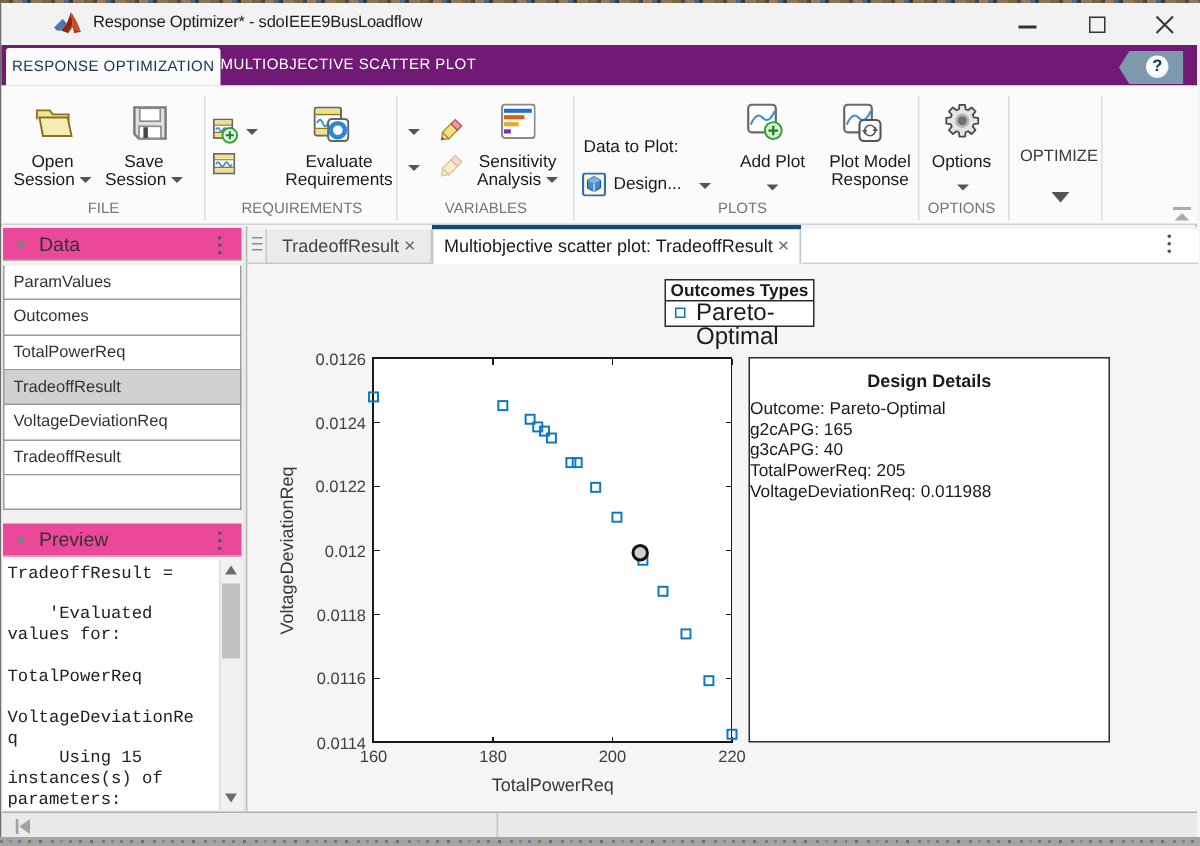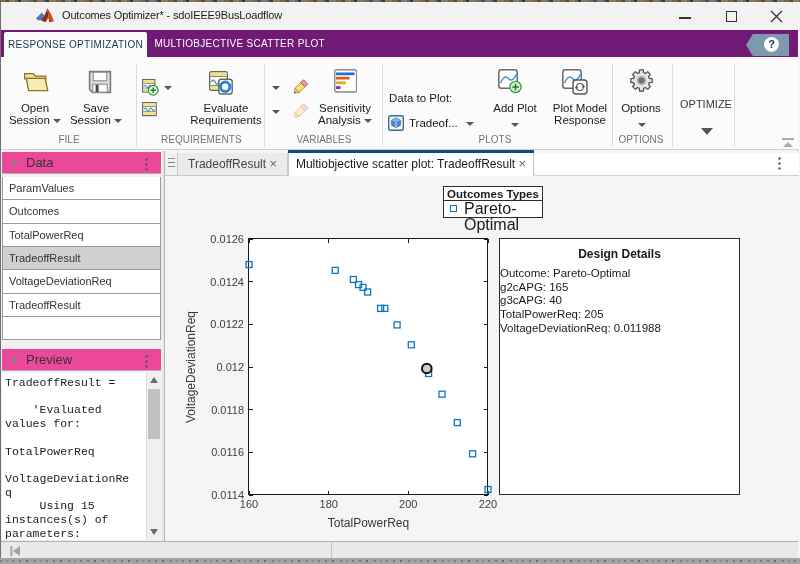--- a/index.html
+++ b/index.html
@@ -12,21 +12,21 @@
   background:repeating-linear-gradient(90deg,#7a6448 0 6px,#4a4a4a 6px 9px,#93785a 9px 15px,#55657a 15px 18px,#3a3a3a 18px 21px,#86705277 21px 28px),#8a7a62; }
 #titlebar { left:1px; top:2px; width:798px; height:28px; background:#f2f2f2; }
 #title-text { left:61px; top:7px; font-size:11px; letter-spacing:-0.15px; color:#1a1a1a; }
 #leftborder { left:0; top:2px; width:1px; height:556px; background:#6e6e6e; }
 #rightborder { left:797px; top:2px; width:1px; height:556px; background:#9a9a9a; }
 
 
 #bluebar { left:1px; top:30px; width:797px; height:27px; background:#701a75; }
 #rtab-active { left:3px; top:2px; width:143px; height:25px; background:#fbfbfb; border-radius:2px 2px 0 0;
   color:#16344f; font-size:10px; letter-spacing:0.3px; text-align:center; line-height:26px; white-space:nowrap; }
-#rtab2 { left:146px; top:0; width:178px; height:27px; color:#fff; font-size:10px; letter-spacing:0.3px; text-align:right; line-height:28px; white-space:nowrap; }
+#rtab2 { left:146px; top:0; width:178px; height:27px; color:#fff; font-size:10px; letter-spacing:0.3px; text-align:left; line-height:28px; white-space:nowrap; }
 #helpwrap { left:745px; top:4px; width:43px; height:22px; }
 #helppent { left:0; top:0; width:43px; height:22px; background:#7e99ad;
   clip-path:polygon(0 50%, 16% 0, 100% 0, 100% 100%, 16% 100%); }
 #helpcirc { left:18px; top:3px; width:15px; height:15px; border-radius:50%;
   background:radial-gradient(circle at 40% 35%, #ffffff 55%, #c9d4dc 100%);
   color:#0d3356; font-size:11px; font-weight:bold; text-align:center; line-height:15px; }
 
 
 #ribbon { left:1px; top:57px; width:797px; height:93px; background:#fbfbfb; border-bottom:1px solid #d0d0d0; }
 .seclabel { position:absolute; top:77px; font-size:10px; color:#757575; text-align:center; }
@@ -88,21 +88,21 @@
 <div id="leftborder" class="abs"></div>
 <div id="rightborder" class="abs"></div>
 
 <div id="titlebar" class="abs">
   <svg class="abs" style="left:35px;top:5px" width="19" height="18" viewBox="0 0 20 19">
     <polygon points="0,12 6,6 9,9 5,14 2,14" fill="#4a78b8"></polygon>
     <polygon points="5,14 9,9 12,1 13,10 10,16" fill="#8a2a12"></polygon>
     <polygon points="12,1 16,8 19,15 13,12 10,16 13,10" fill="#d4481f"></polygon>
     <polygon points="13,10 13,12 19,15 14,16" fill="#b03416"></polygon>
   </svg>
-  <div id="title-text" class="abs">Outcomes Optimizer* - sdoIEEE9BusLoadflow</div>
+  <div id="title-text" class="abs">Response Optimizer* - sdoIEEE9BusLoadflow</div>
   <div class="abs" style="left:678px;top:15px;width:12px;height:1.5px;background:#333"></div>
   <div class="abs" style="left:725px;top:9px;width:11px;height:11px;border:1.3px solid #333"></div>
   <svg class="abs" style="left:769px;top:8px" width="13" height="13" viewBox="0 0 13 13">
     <path d="M1,1 L12,12 M12,1 L1,12" stroke="#333" stroke-width="1.3"></path>
   </svg>
 </div>
 
 <div id="bluebar" class="abs">
   <div id="rtab-active" class="abs">RESPONSE OPTIMIZATION</div>
   <div id="rtab2" class="abs">MULTIOBJECTIVE SCATTER PLOT</div>
@@ -190,21 +190,21 @@
   <div class="seclabel" style="left:283px;width:80px">VARIABLES</div>
   <div class="vsep" style="left:381px"></div>
 
   <div class="btnlabel" style="left:388px;top:35px">Data to Plot:</div>
   <svg class="abs" style="left:387px;top:58px" width="16" height="16" viewBox="0 0 16 16">
     <rect x="0.7" y="0.7" width="14.6" height="14.6" rx="1.5" fill="#fdf6d8" stroke="#2a6fb8" stroke-width="1.4"></rect>
     <polygon points="8,2.8 12.3,5.2 12.3,10.2 8,12.6 3.7,10.2 3.7,5.2" fill="#4a8ad0" stroke="#1c5a9c" stroke-width="0.8"></polygon>
     <polygon points="8,2.8 12.3,5.2 8,7.6 3.7,5.2" fill="#7db3e8"></polygon>
     <path d="M8,7.6 L8,12.6" stroke="#d8e8f8" stroke-width="0.9"></path>
   </svg>
-  <div class="btnlabel" style="left:408px;top:60px">Tradeof...</div>
+  <div class="btnlabel" style="left:408px;top:60px">Design...</div>
   <div class="abs" style="left:465px;top:65px;width:0;height:0;border-left:4px solid transparent;border-right:4px solid transparent;border-top:4.5px solid #555"></div>
   <svg class="abs" style="left:497px;top:12px" width="26" height="26" viewBox="0 0 26 26">
     <rect x="0.8" y="0.8" width="18.4" height="18.4" rx="2.5" fill="#fff" stroke="#6b6b6b" stroke-width="1.5"></rect>
     <path d="M2.5,14 q4,-9 8,-4.5 q4,4.5 8,-4.5" fill="none" stroke="#3d8fd1" stroke-width="1.4"></path>
     <circle cx="17.5" cy="18" r="5.6" fill="#d9f0cc" stroke="#2e9e3a" stroke-width="1.3"></circle>
     <path d="M17.5,14.8 L17.5,21.2 M14.3,18 L20.7,18" stroke="#1c7c2a" stroke-width="1.5"></path>
   </svg>
   <div class="btnlabel" style="left:488px;top:45px;width:52px">Add Plot</div>
   <div class="abs" style="left:510px;top:66px;width:0;height:0;border-left:4px solid transparent;border-right:4px solid transparent;border-top:4.5px solid #555"></div>
   <svg class="abs" style="left:561px;top:12px" width="26" height="26" viewBox="0 0 26 26">

